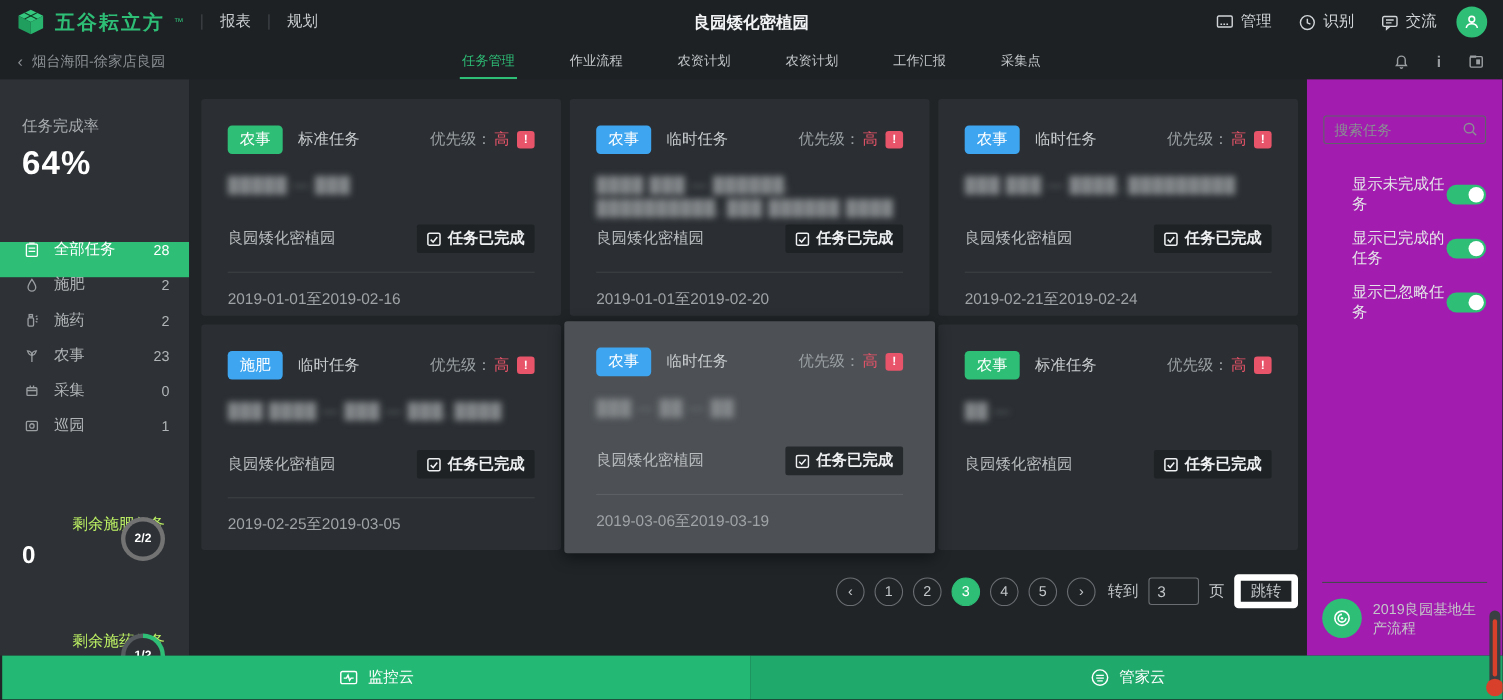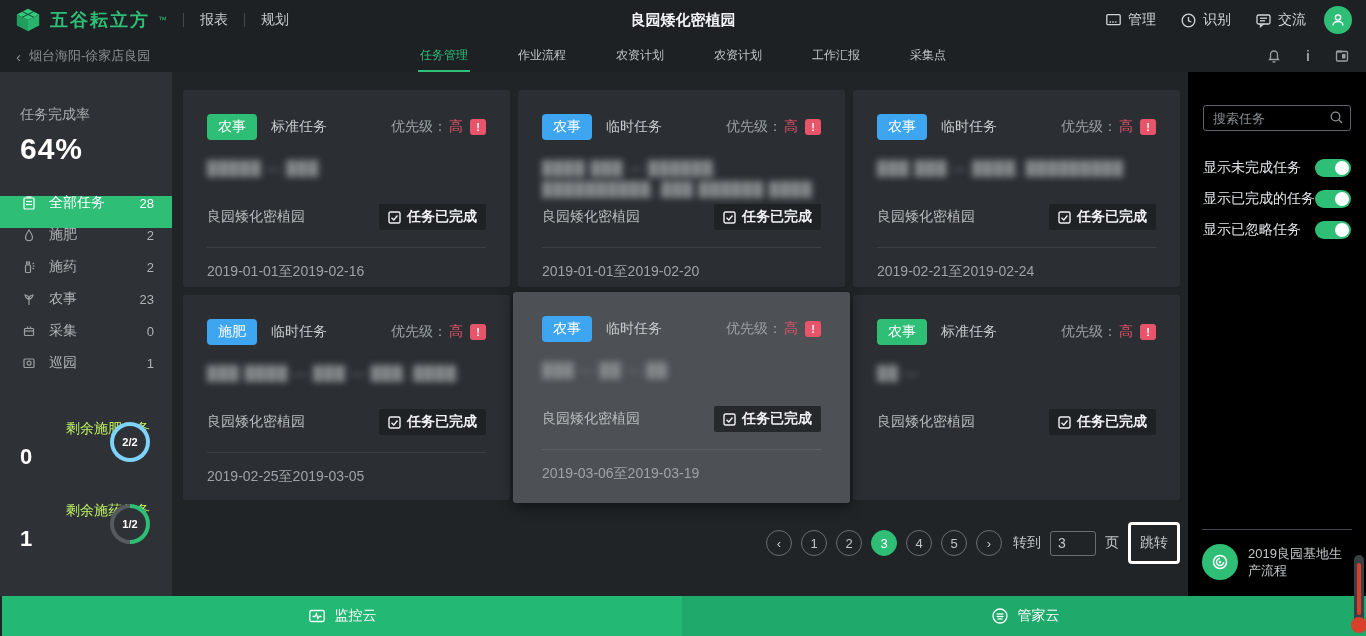--- a/index.html
+++ b/index.html
@@ -29,36 +29,36 @@
   .tab { display:flex; align-items:center; color:#c3c6c8; font-size:12px; cursor:pointer; border-bottom:2px solid transparent; padding:0 2px; }
   .tab.active { color:#2ebe76; border-bottom-color:#2ebe76; }
   .subbar-right { margin-left:auto; display:flex; align-items:center; gap:24px; color:#9a9ea1; }
   .sub-icon { cursor:pointer; display:flex; align-items:center; }
   .info-glyph { font-size:14px; font-weight:bold; color:#9a9ea1; font-style:normal; }
 
   
   .layout { display:flex; height:524px; }
 
   
-  .lsidebar { width:172px; background:#2e3236; flex:none; display:flex; flex-direction:column; }
+  .lsidebar { width:172px; background:#2e3236; flex:none; display:flex; flex-direction:column;gap:24px; }
   .completion { padding:34px 20px 0; }
   .completion-label { color:#a8acaf; font-size:14px; }
   .completion-value { color:#fff; font-size:30px; font-weight:bold; margin-top:8px; letter-spacing:1px; }
   .menu { margin-top:30px; }
   .menu-item { height:32px; display:flex; align-items:center; padding:0 18px 18px 22px; color:#b0b4b6; font-size:14px; cursor:pointer; }
   .menu-item .mi-icon { width:14px; height:14px; margin-right:13px; flex:none; }
   .menu-item .mi-count { margin-left:auto; font-weight:normal; font-size:13px; }
   .menu-item.active { background:#2ebe76; color:#fff; }
   .menu-item.active svg * { stroke:#fff; }
   .remain { position:relative; padding:0 20px; margin-top:32px; }
   .remain-label { color:#bef264; font-size:14px;margin-left:46px; }
   .remain-value { color:#fff; font-size:22px; font-weight:bold; margin-top:6px; }
   .ring { position:absolute; right:22px; top:2px; width:40px; height:40px; border-radius:50%;
           display:flex; align-items:center; justify-content:center; }
-  .ring.full { background:#7dd3fc; }
+  .ring.full { background:#737373; }
   .ring.half { background:conic-gradient(#2ebe76 0 50%, #565b5f 50% 100%); }
   .ring-inner { width:32px; height:32px; border-radius:50%; background:#2e3236; display:flex; align-items:center; justify-content:center; color:#fff; font-size:11px; font-weight:bold; }
 
   
   .main { flex:1; min-width:0; background:#202427; position:relative; }
   .cards { display:grid; grid-template-columns:repeat(3, 1fr); gap:8px; padding:18px 8px 0 11px; }
   .card { background:#2b2f33; border-radius:3px; display:flex; flex-direction:column; padding:0 24px; position:relative; cursor:pointer; }
   .card:nth-child(-n+3) { min-height:197px; }
   .card:nth-child(n+4)  { min-height:205px; }
   .card.selected { background:#4d5155; margin:-3px -5px; box-shadow:0 4px 14px rgba(0,0,0,.45); z-index:2; padding:0 29px; }
@@ -83,32 +83,32 @@
 
   
   .pagination { display:flex; align-items:center; justify-content:flex-end; gap:9px; padding:22px 8px 0 0; font-size:14px; }
   .page-btn { width:26px; height:26px; border-radius:50%; border:1px solid #6a6e72; background:transparent;
               color:#c3c6c8; display:flex; align-items:center; justify-content:center; cursor:pointer; font-size:13px; }
   .page-btn.active { background:#2ebe76; border-color:#2ebe76; color:#fff; }
   .goto-label { margin-left:2px; color:#c3c6c8; }
   .goto-input { width:46px; height:25px; background:transparent; border:1px solid #6a6e72; border-radius:3px;
                 color:#c3c6c8; font-size:14px; padding:0 7px; font-family:inherit; }
   .page-unit { color:#c3c6c8; }
-  .jump-btn { height:42px; border:3px solid #ffffff; border-radius:4px; background:transparent; color:#c3c6c8;
+  .jump-btn { height:31px; border:6px solid #ffffff; border-radius:4px; background:transparent; color:#c3c6c8;
               padding:0 9px; font-size:14px; cursor:pointer; font-family:inherit; }
 
   
-  .rsidebar { width:178px; background:#000000; flex:none; display:flex; flex-direction:column; }
+  .rsidebar { width:178px; background:#a21caf; flex:none; display:flex; flex-direction:column; }
   .search-wrap { margin:33px 15px 0; position:relative; }
   .search-input { width:100%; height:26px; background:transparent; border:1px solid #60646a; border-radius:3px;
                   color:#c3c6c8; font-size:13px; padding:0 26px 0 9px; font-family:inherit; }
   .search-input::placeholder { color:#8a8f93; }
   .search-icon { position:absolute; right:7px; top:5px; }
   .toggles { margin:28px 15px 0; }
-  .toggle-row { display:flex; align-items:center; margin-bottom:13px; }
+  .toggle-row { display:flex; align-items:center; margin-bottom:13px;margin-left:26px; }
   .toggle-label { color:#e4e6e8; font-size:14px; }
   .switch { margin-left:auto; width:36px; height:18px; border-radius:9px; background:#2ebe76; position:relative; cursor:pointer; flex:none; }
   .switch::after { content:''; position:absolute; right:2px; top:2px; width:14px; height:14px; border-radius:50%; background:#fff; }
   .process { margin-top:auto; border-top:1px solid #45494d; margin-left:14px; margin-right:14px; padding:14px 0 16px;
              display:flex; gap:10px; align-items:center; cursor:pointer; }
   .process-icon { width:36px; height:36px; border-radius:50%; background:#2ebe76; flex:none;
                   display:flex; align-items:center; justify-content:center; }
   .process-text { color:#c3c6c8; font-size:13px; line-height:17px; }
 
   

